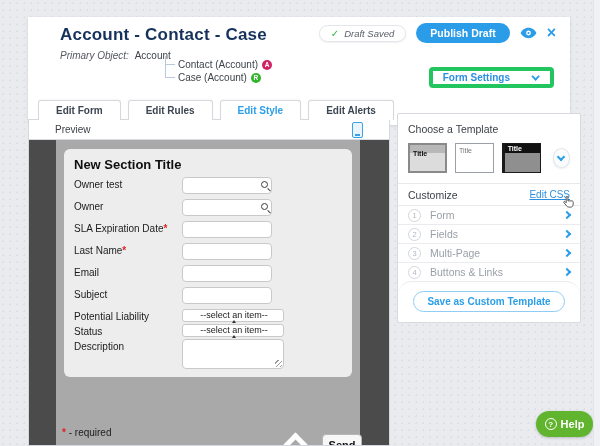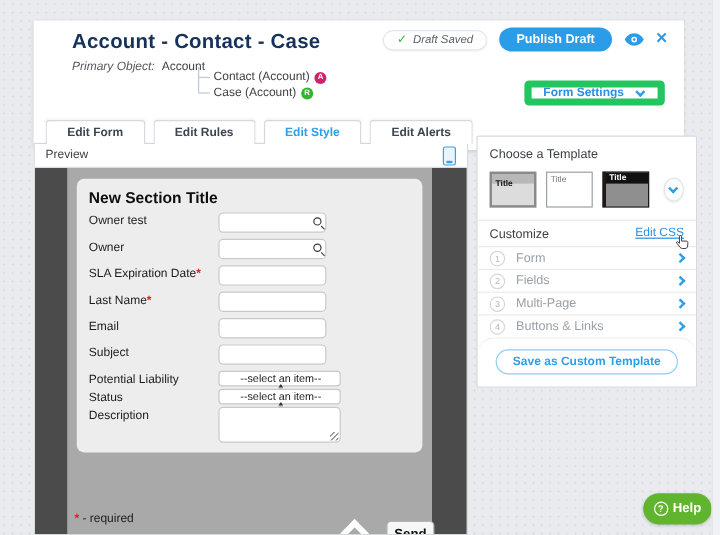--- a/index.html
+++ b/index.html
@@ -56,22 +56,22 @@
   .badge {
     display:inline-block; width:10px; height:10px; border-radius:50%;
     margin-left:4px; color:#fff; font-size:6.5px; font-weight:bold;
     text-align:center; line-height:10px;
   }
   .badge-0 { background:#ce2366; }
   .badge-1 { background:#33b52b; }
 
   .form-settings-btn {
     position:absolute; right:16px; top:50px; height:21px;
-    display:flex; align-items:center; gap:12px; cursor:pointer;
-    background:#fff; border:6px solid #22c55e; border-radius:4px; padding:0 10px;
+    display:flex; align-items:center; gap:24px; cursor:pointer;
+    background:#fff; border:4px solid #22c55e; border-radius:4px; padding:0 10px;
     color:#2b8fe0; font-size:10px; font-weight:bold;
   }
   .chev-down { width:6px; height:6px; border-left:2px solid #2b9fe8; border-bottom:2px solid #2b9fe8; transform:rotate(-45deg) translateY(-2px); }
 
   
   .tab-bar { position:absolute; left:38px; top:100px; display:flex; gap:7px; z-index:3; }
   .tab {
     height:20px; padding:0 17px; display:flex; align-items:center;
     background:#fff; border:1px solid #d5d9de; border-bottom:none;
     border-radius:3px 3px 0 0; font-size:10px; font-weight:bold; color:#3c4552;
@@ -80,21 +80,21 @@
   .tab.active { color:#2b9fe8; position:relative; }
   .tab.active::after { content:""; position:absolute; left:0; right:0; bottom:-1px; height:2px; background:#fff; }
 
   
   .preview-panel {
     position:absolute; left:28px; top:119px; width:362px; height:327px;
     background:#fff; border:1px solid #d5d9de; overflow:hidden;
   }
   .preview-bar {
     height:20px; background:#fff; border-bottom:1px solid #d8dce0;
-    display:flex; align-items:center; justify-content:space-between; padding:0 9px;
+    display:flex; align-items:center; justify-content:space-between; padding:0 26px;
   }
   .preview-label { font-size:10px; color:#3a3f46; }
   .phone-icon {
     width:11px; height:16px; border:1.5px solid #3aa0e8; border-radius:2px;
     background:#eaf4fc; position:relative; cursor:pointer;
   }
   .phone-icon::after { content:""; position:absolute; left:2px; right:2px; bottom:1px; height:1.5px; background:#3aa0e8; }
 
   .preview-dark { position:absolute; left:0; top:20px; right:0; bottom:0; background:#4b4b4b; }
   .form-canvas { position:absolute; left:27px; top:0; width:304px; height:307px; background:#a9a9a9; }

